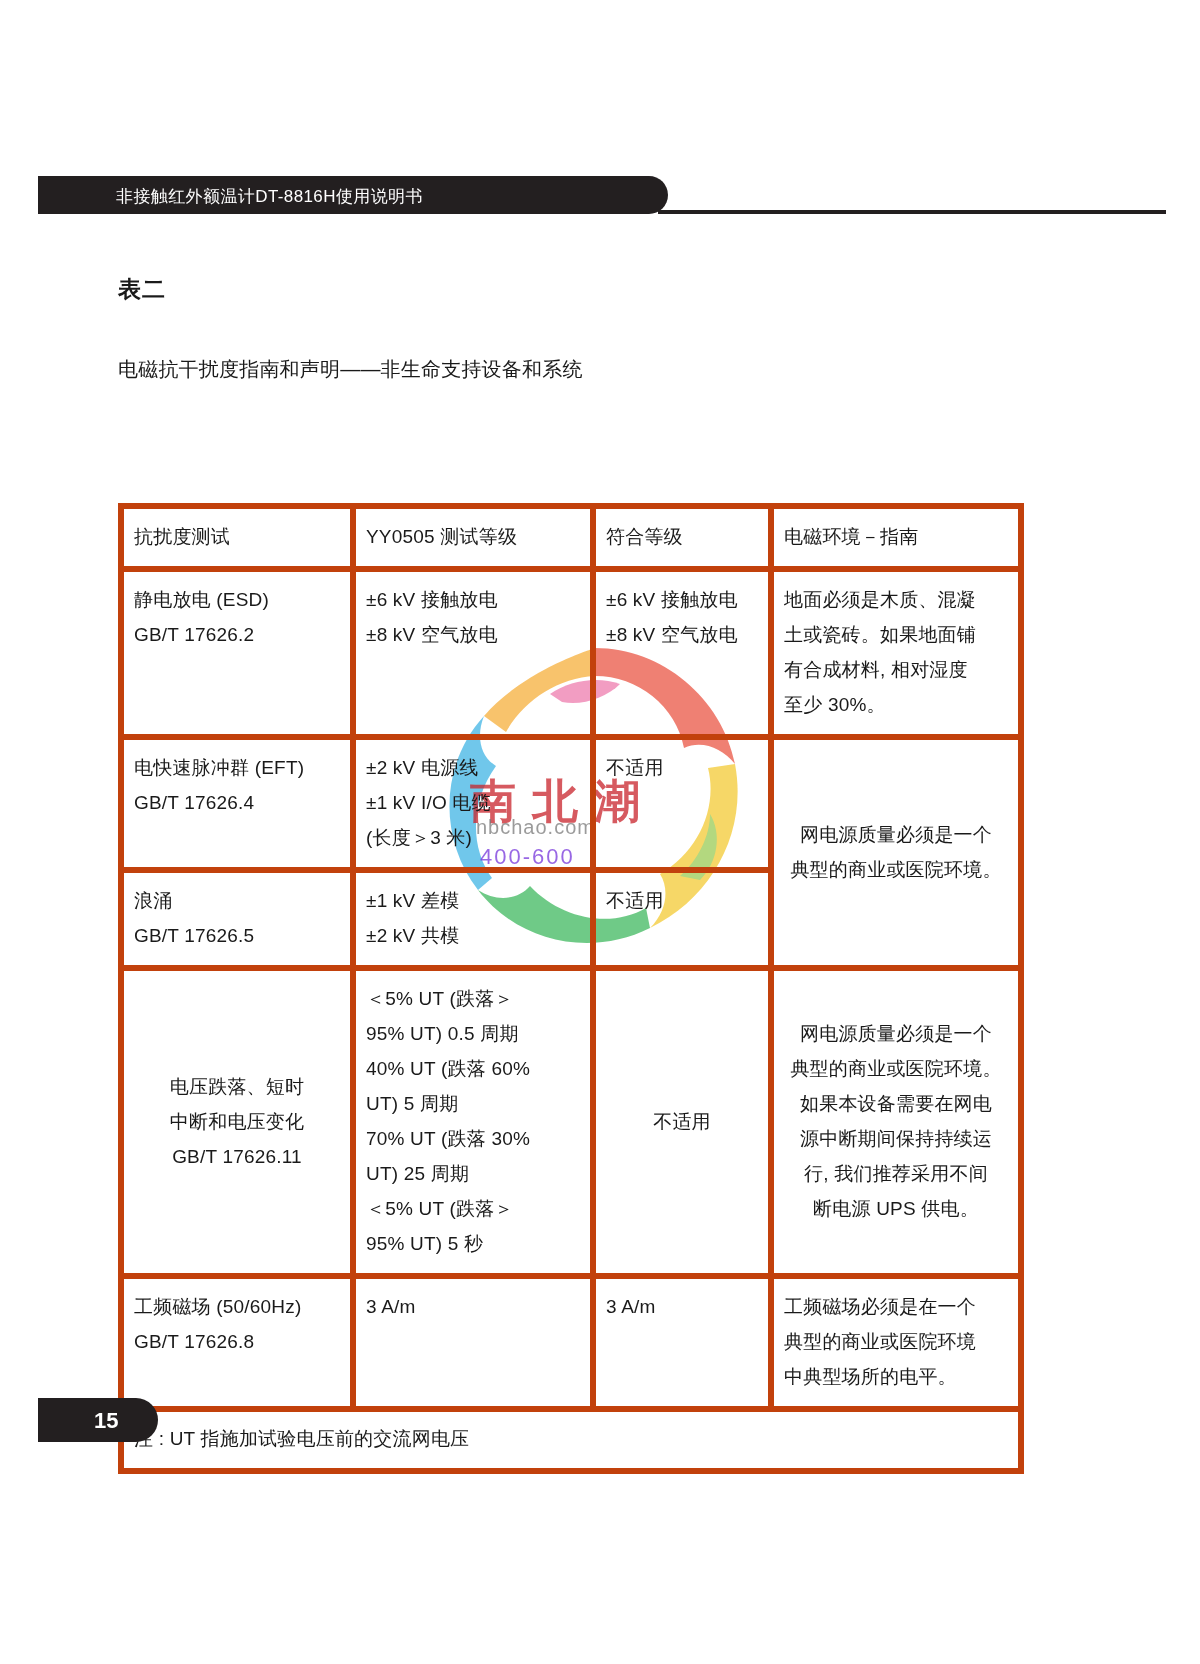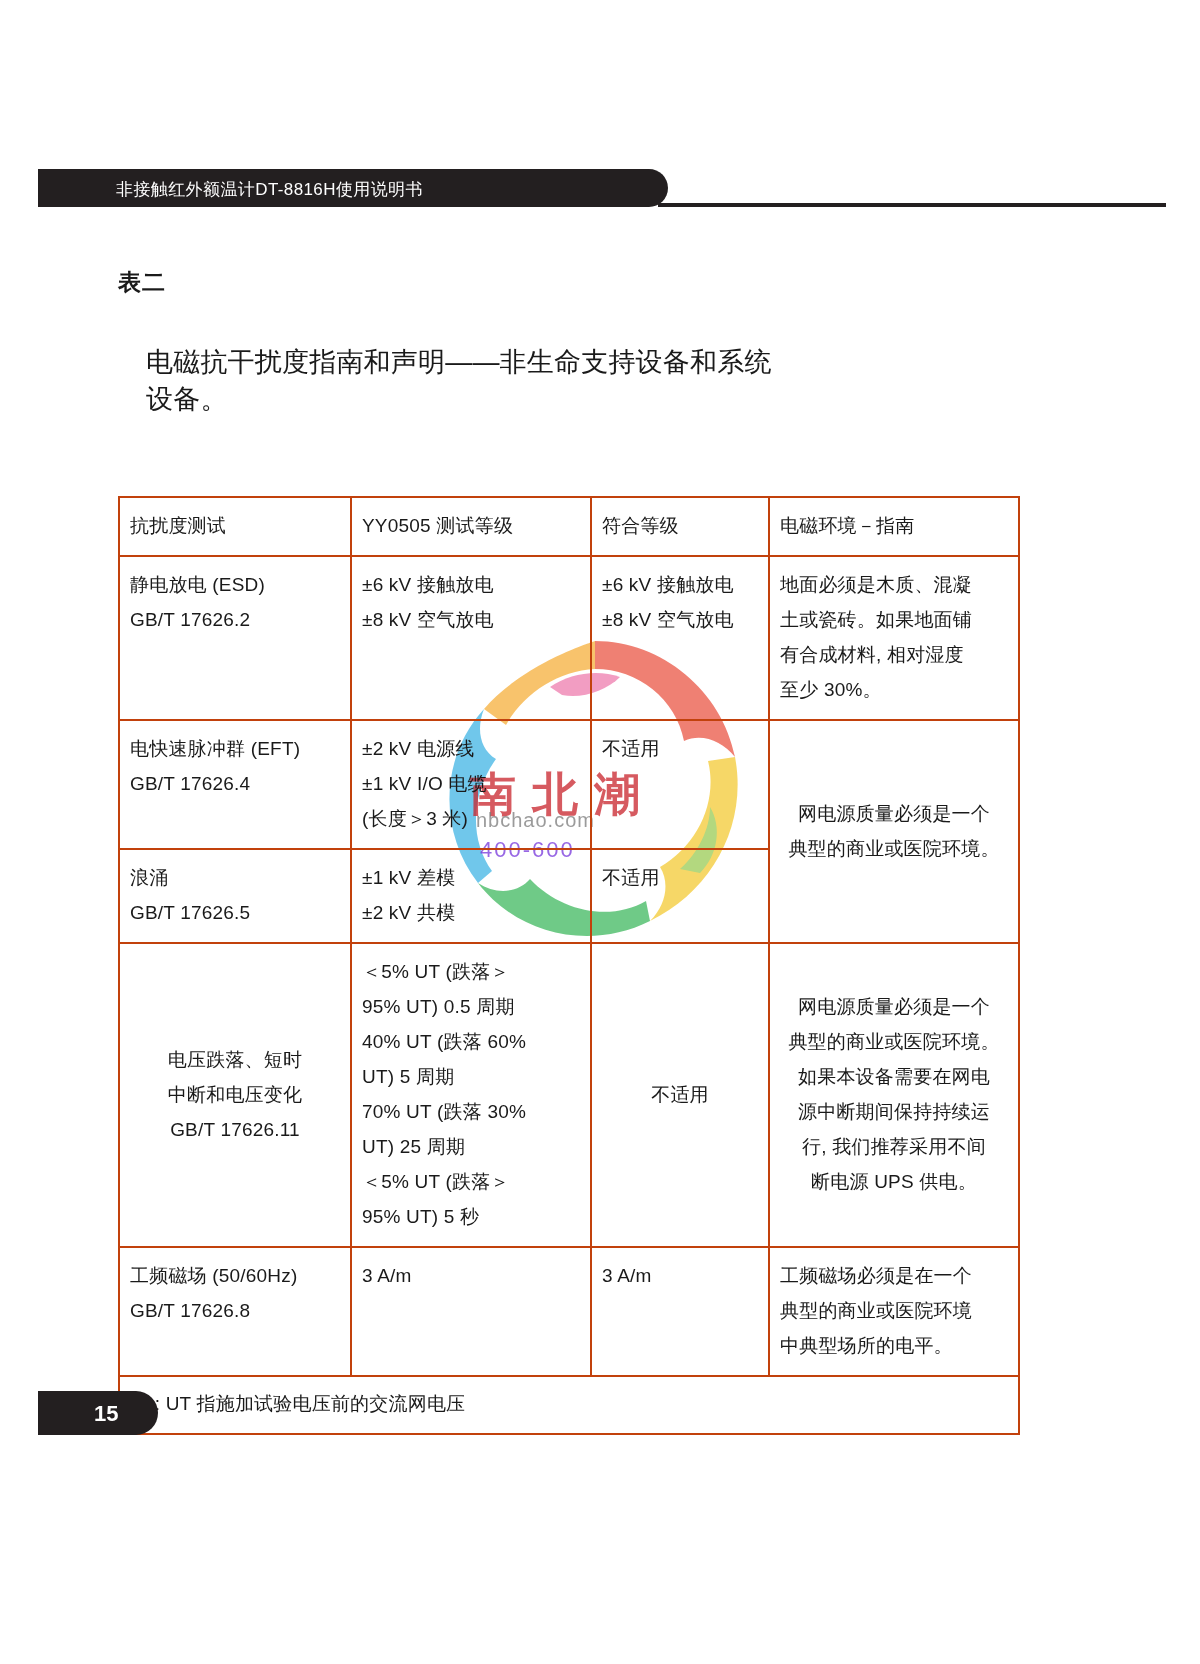--- a/index.html
+++ b/index.html
@@ -10,21 +10,21 @@
   body {
     width: 1200px;
     height: 1664px;
     position: relative;
     font-family: "Liberation Sans", sans-serif;
     color: #1a1a1a;
     overflow: hidden;
   }
   .page {
     position: absolute;
-    left: 0; top: 9px;
+    left: 0; top: 16px;
     width: 1200px;
     height: 1224px;
     background: #fff;
   }
 
   
   .header-wrap {
     position: absolute;
     left: 38px;
     top: 160px;
@@ -67,24 +67,23 @@
     font-weight: bold;
     letter-spacing: 1px;
   }
 
   
   .intro {
     position: absolute;
     left: 118px;
     top: 335px;
     width: 900px;
-    font-size: 27px;
+    font-size: 20px;
     line-height: 37px;
     letter-spacing: 0.2px;
-    margin-left: 28px;
   }
   .intro div { white-space: pre-wrap; }
 
   
   .watermark {
     position: absolute;
     left: 430px;
     top: 620px;
     width: 330px;
     height: 330px;
@@ -129,21 +128,21 @@
     position: absolute;
     left: 118px;
     top: 487px;
     width: 900px;
     border-collapse: collapse;
     table-layout: fixed;
     font-size: 19px;
     background: transparent;
   }
   .emc-table td {
-    border: 2px solid #c2410c;
+    border: 6px solid #c2410c;
     vertical-align: top;
     padding: 10px 10px 12px 10px;
     line-height: 35px;
     letter-spacing: 0.2px;
     background: transparent;
   }
   .emc-table td.mid { vertical-align: middle; text-align: center; }
   .col1 { width: 232px; }
   .col2 { width: 240px; }
   .col3 { width: 178px; }
@@ -189,21 +188,20 @@
   <div class="header-wrap">
     <div class="header-bar"></div>
     <div class="header-rule"></div>
     <div class="header-title">非接触红外额温计DT-8816H使用说明书</div>
   </div>
 
   <div class="section-title">表二</div>
 
   <div class="intro">
     <div class="cell-line">电磁抗干扰度指南和声明——非生命支持设备和系统</div>
-    <div class="cell-line">设备。</div>
   </div>
 
   <svg class="watermark" viewBox="0 0 330 330">
     <g opacity="0.78">
       <path d="M165 12 C232 12 292 62 305 128 C292 112 272 104 254 112 C246 70 208 40 165 40 Z" fill="#e8412e"></path>
       <path d="M305 128 C318 196 282 262 220 292 C236 276 240 254 230 238 C268 216 288 172 278 132 Z" fill="#f3c41b"></path>
       <path d="M220 292 C160 322 88 306 48 254 C66 266 88 264 100 250 C132 284 182 292 216 272 Z" fill="#27b04b"></path>
       <path d="M48 254 C8 202 10 128 54 80 C46 100 50 120 66 130 C40 166 40 212 62 242 Z" fill="#2aace2"></path>
       <path d="M54 80 C96 32 166 12 165 12 L165 40 C128 42 94 64 76 96 Z" fill="#f5a623"></path>
       <circle cx="165" cy="165" r="92" fill="#ffffff"></circle>

